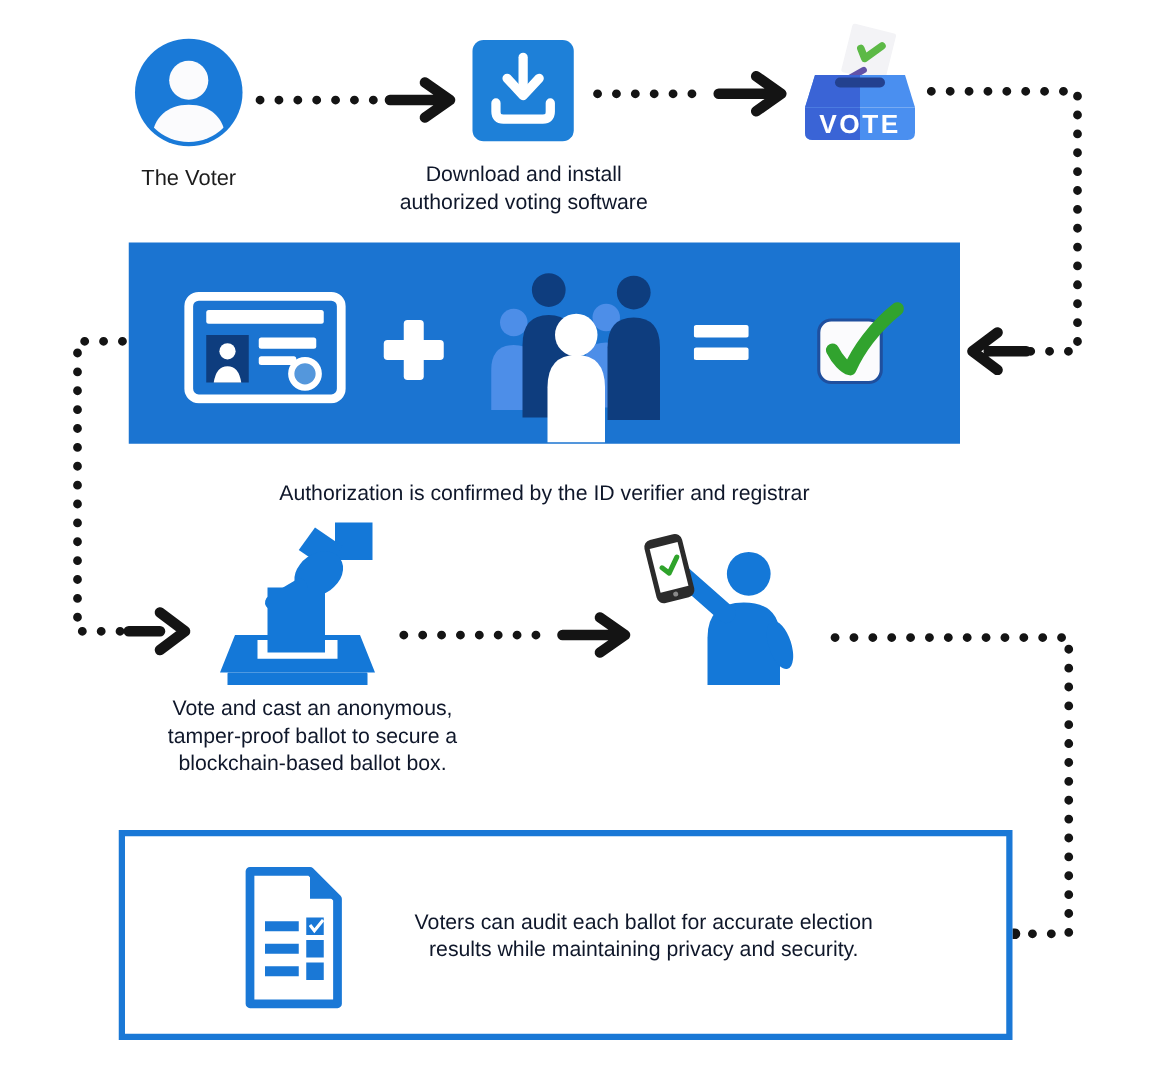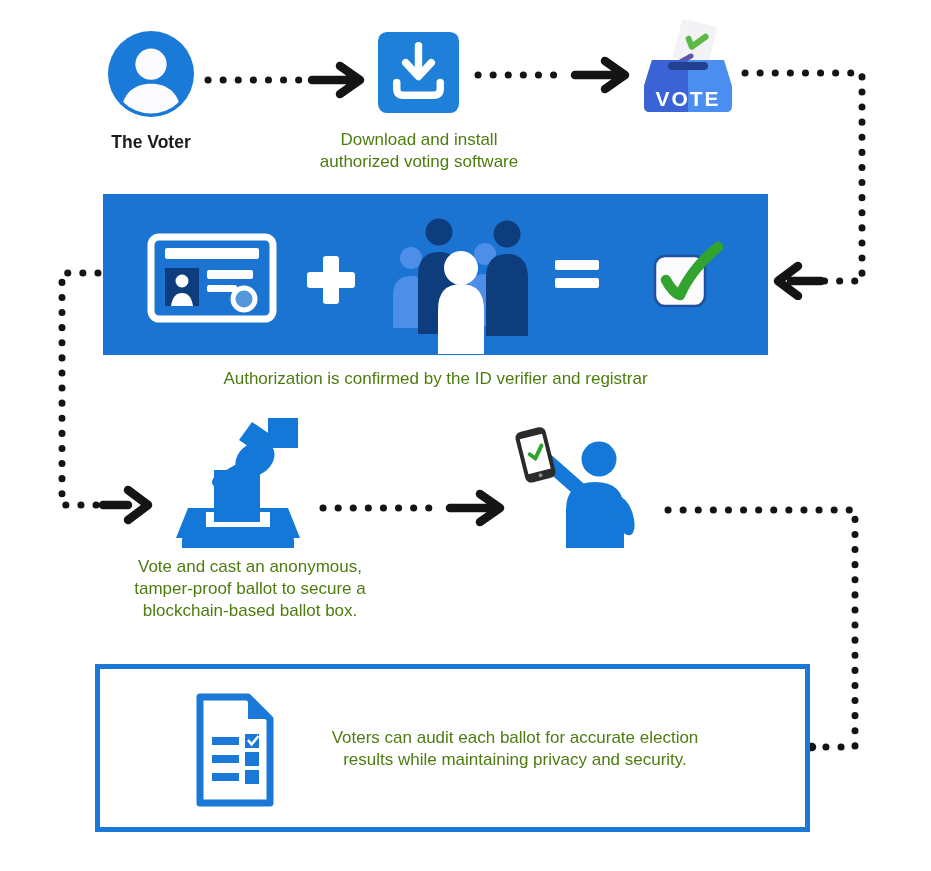--- a/index.html
+++ b/index.html
@@ -1,21 +1,21 @@
 <!DOCTYPE html>
 <html><head>
 <meta charset="utf-8">
 <style>
   html,body{margin:0;padding:0;background:#ffffff;}
   .canvas{position:relative;width:931px;height:871px;background:#ffffff;overflow:hidden;
           font-family:"Liberation Sans",sans-serif;color:#222;}
   .abs{position:absolute;}
   .caption{position:absolute;text-align:center;font-size:17px;line-height:1.28;
-           color:#4d7c0f;white-space:pre-line;}
-  .caption.bold{font-weight:bold;font-size:17.5px;color:#1c1c1c;}
+           color:#0f172a;white-space:pre-line;}
+  .caption.bold{font-weight:normal;font-size:17.5px;color:#1c1c1c;}
   .banner{position:absolute;left:103px;top:194px;width:665px;height:161px;background:#1b74d1;}
   .bottom-box{position:absolute;left:95px;top:664px;width:663px;height:158px;
               background:#ffffff;border:5px solid #1a78d6;box-sizing:content-box;padding-left:42px;}
   svg{display:block;}
   .dots{stroke:#141414;stroke-width:7;stroke-linecap:round;fill:none;stroke-dasharray:0.1 15;}
   .arrowhead{stroke:#141414;stroke-width:8.5;stroke-linecap:round;stroke-linejoin:round;fill:none;}
 </style>
 </head>
 <body>
 
@@ -112,21 +112,21 @@
     <svg class="abs" style="left:452px;top:66px" width="44" height="28" viewBox="0 0 44 28">
       <rect x="0" y="0" width="44" height="10" rx="2" fill="#ffffff"></rect>
       <rect x="0" y="18" width="44" height="10" rx="2" fill="#ffffff"></rect>
     </svg>
 
     <svg class="abs" style="left:548px;top:44px" width="72" height="74" viewBox="0 0 72 74">
       <rect x="4" y="18" width="50" height="50" rx="10" fill="#fbfbfd" stroke="#1f4f9e" stroke-width="2.5"></rect>
       <path d="M15 42 C19 50 25 56 29 57 C35 43 48 24 67 9" stroke="#31a32e" stroke-width="10.5" stroke-linecap="round" stroke-linejoin="round" fill="none"></path>
     </svg>
   </div>
-  <div class="caption" style="left:103px;top:368px;width:665px">Authorization is confirmed by the ID verifier and registrar</div>
+  <div class="caption" style="left:103px;top:384px;width:665px">Authorization is confirmed by the ID verifier and registrar</div>
 
   <svg class="abs" style="left:48px;top:255px" width="115" height="272" viewBox="0 0 115 272">
     <path class="dots" d="M50 18 H14 V250 H50"></path>
     <path class="arrowhead" d="M55 250 H80 M80 235 L100 250 L80 265"></path>
   </svg>
 
   <svg class="abs" style="left:172px;top:412px" width="132" height="136" viewBox="0 0 132 136">
     <g fill="#1478d8">
       <rect x="96" y="6" width="30" height="30"></rect>
       <path d="M80 10 l22 15 l-13 18 l-22 -15 z"></path>

